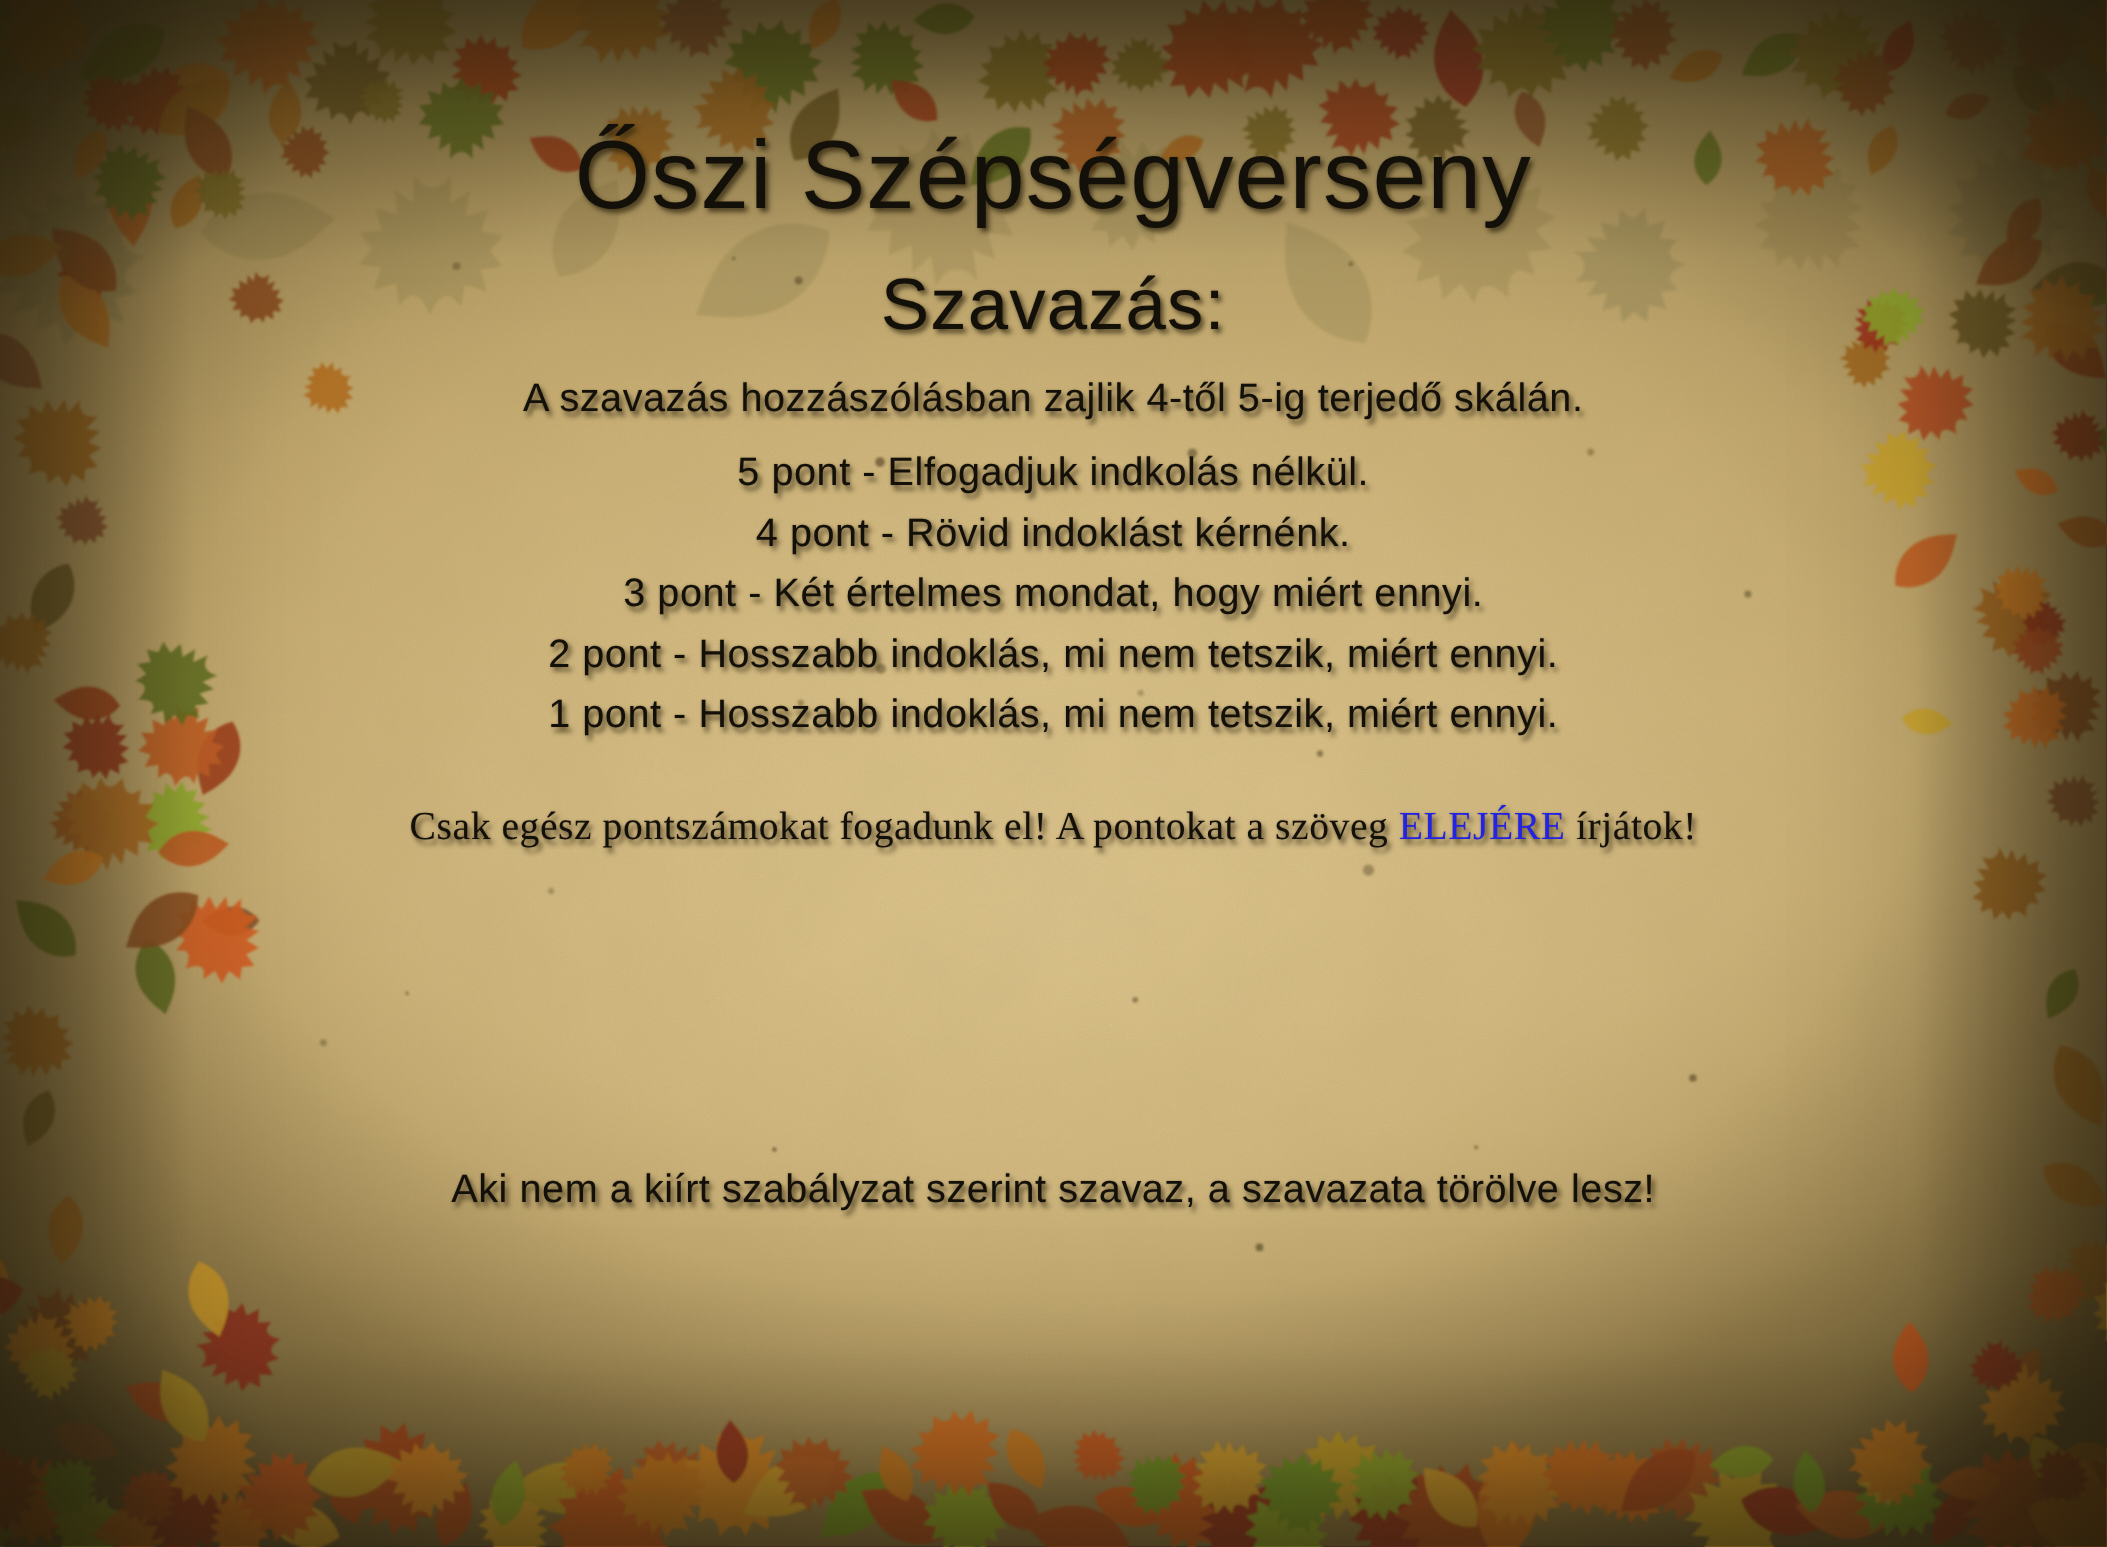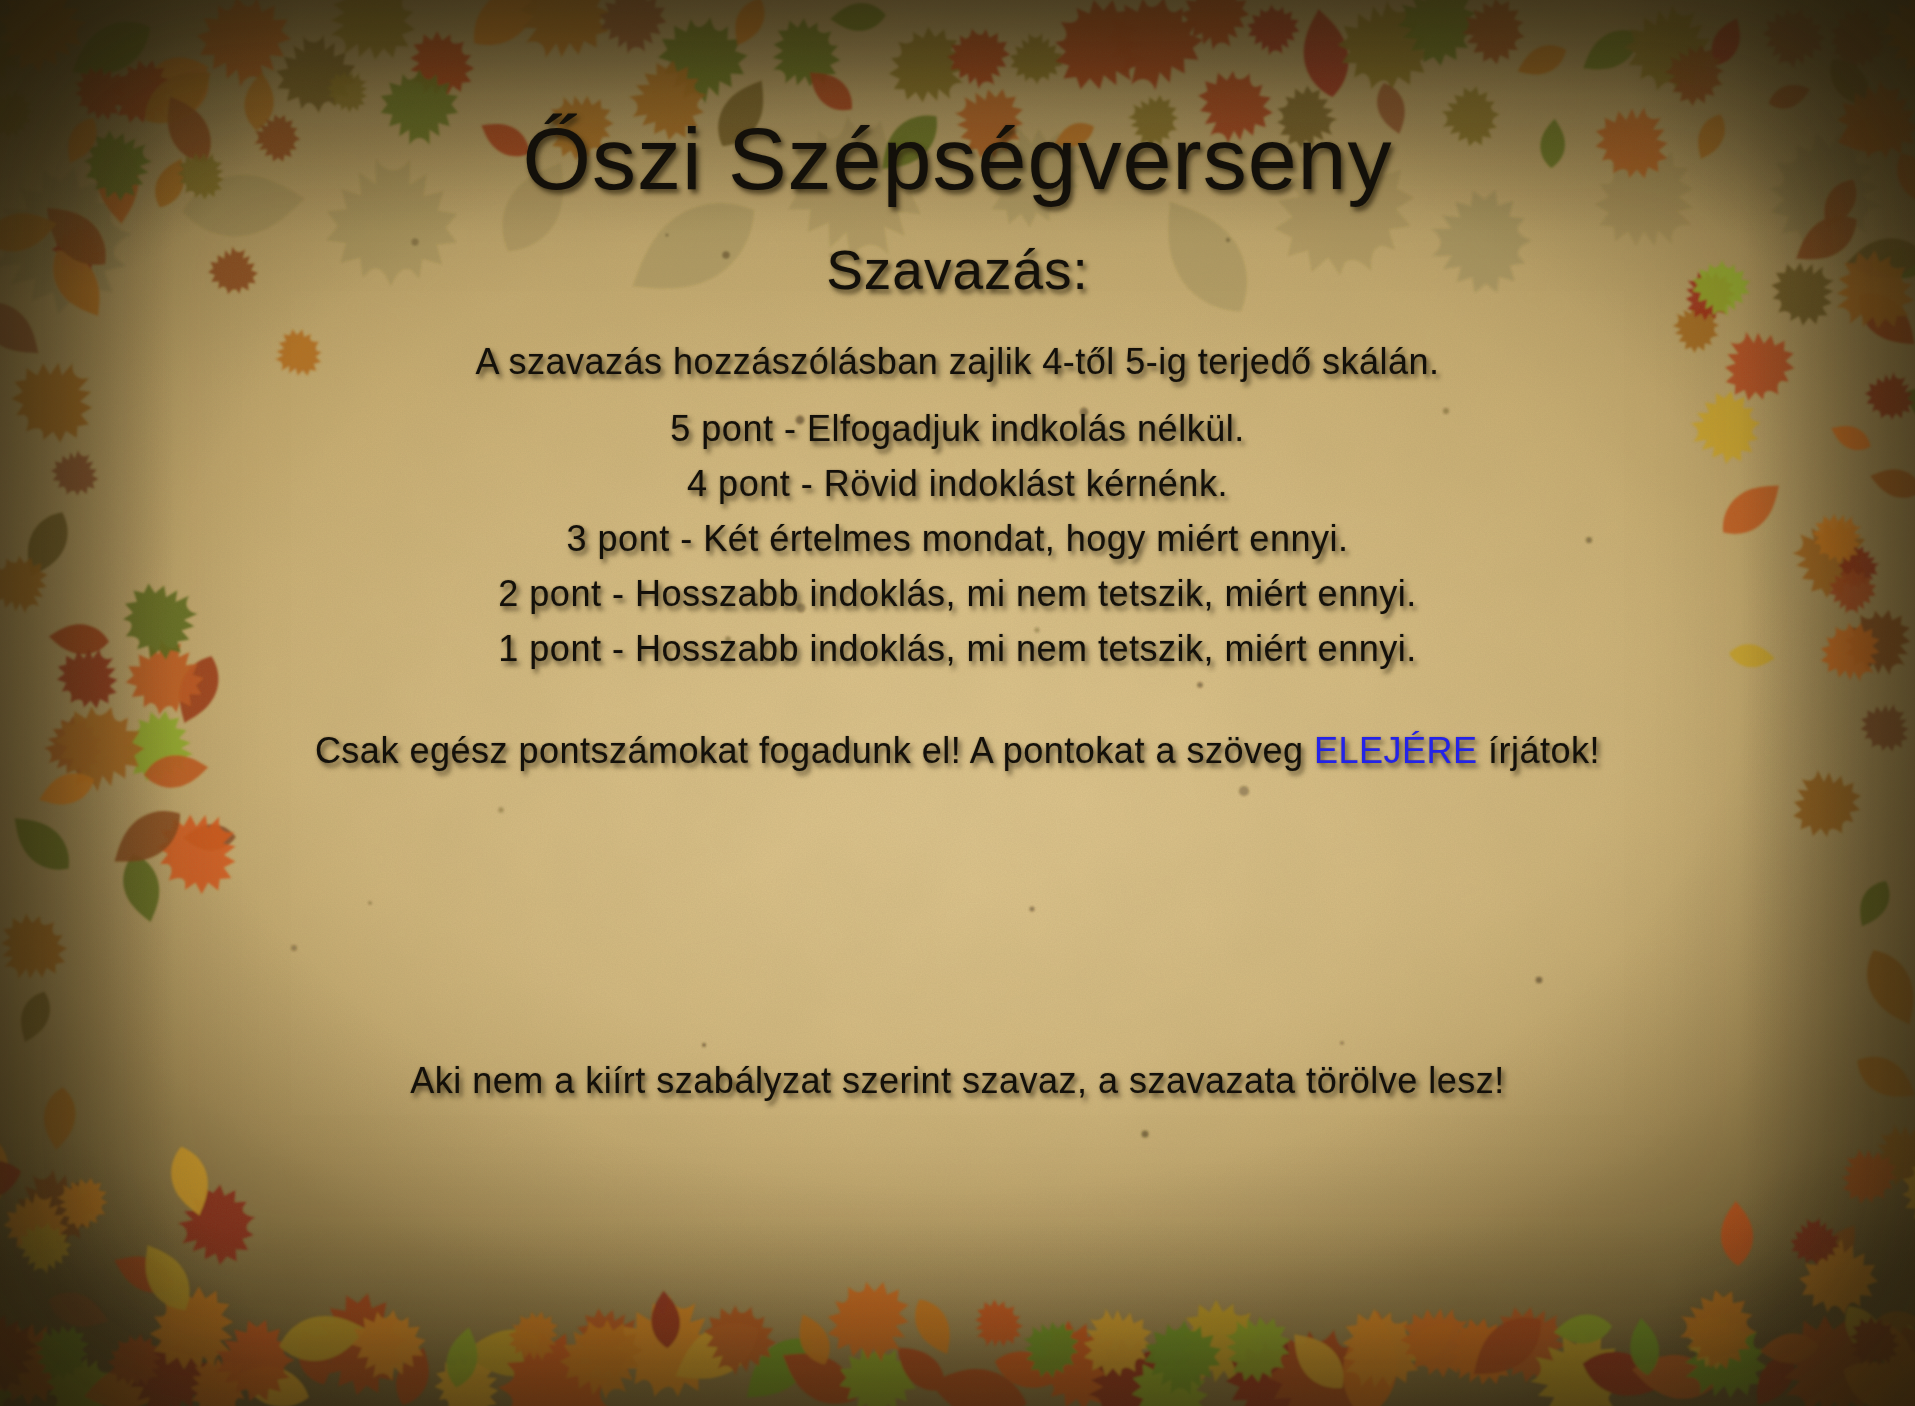--- a/index.html
+++ b/index.html
@@ -28,25 +28,25 @@
       radial-gradient(ellipse 75% 70% at 50% 46%, rgba(0,0,0,0) 55%, rgba(38,30,12,.38) 95%);
     box-shadow: inset 0 0 210px 40px rgba(35,28,10,.50);
   }
   .content{position:absolute;inset:0;z-index:3;border-radius:26px;}
   .content > *{
     position:absolute;left:0;right:0;margin:0;
     text-align:center;font-weight:normal;
     text-shadow:3px 4px 5px rgba(46,36,14,.72), 0 0 2px rgba(46,36,14,.35);
   }
   .title{top:115px;font-size:88px;line-height:1;letter-spacing:1px;}
-  .subtitle{top:243px;font-size:55px;line-height:1;letter-spacing:1px;}
+  .subtitle{top:243px;font-size:66px;line-height:1;letter-spacing:1px;}
   .body-line{font-size:36px;line-height:1;letter-spacing:.5px;}
   .intro{top:344px;}
   .rules{top:401px;line-height:55px;font-size:36px;letter-spacing:.5px;}
-  .note-1{top:733px;}
+  .note-1{top:733px;font-family:Liberation Serif, serif;}
   .note-2{top:843px;}
   .note-3{top:953px;}
   .note-4{top:1063px;}
 </style>
 </head>
 <body>
 
 <div class="stage">
 
   <svg class="bg-svg" viewBox="0 0 1915 1406" width="1915" height="1406" xmlns="http://www.w3.org/2000/svg">

